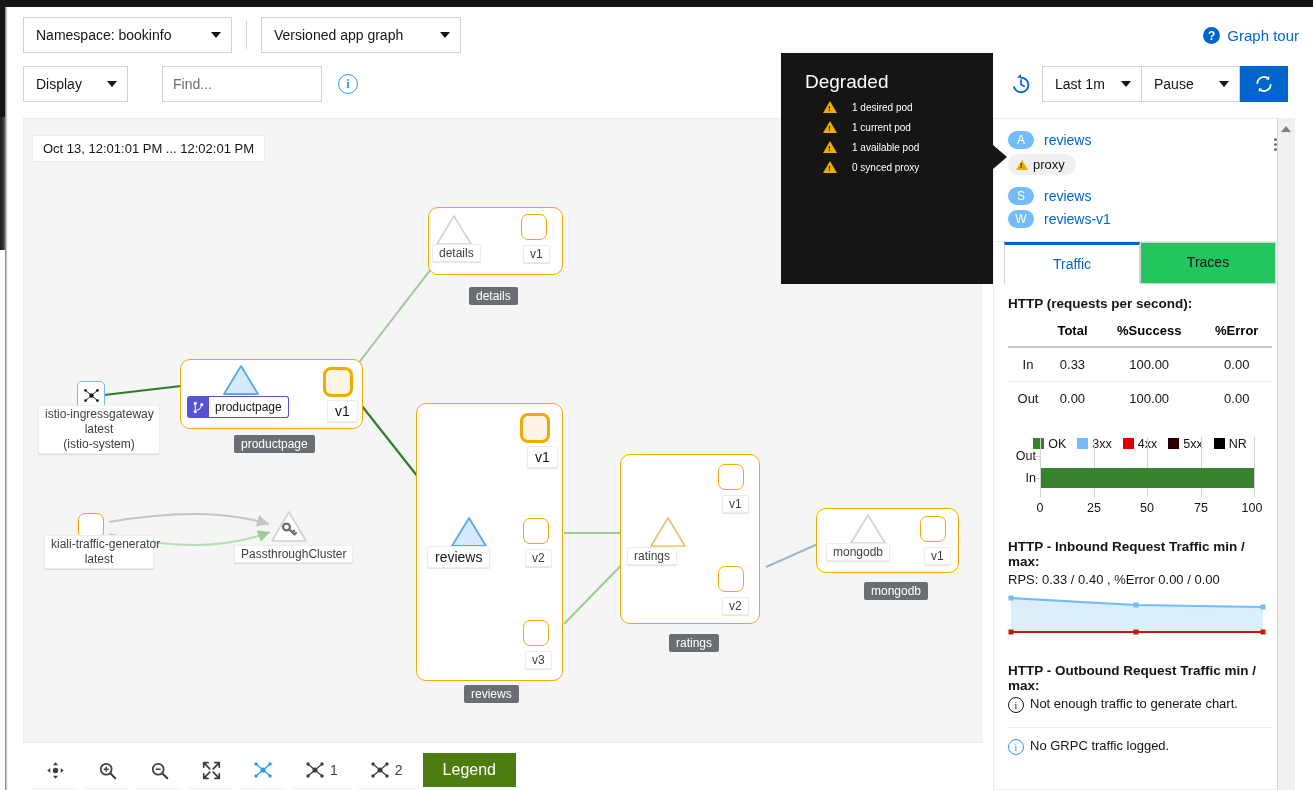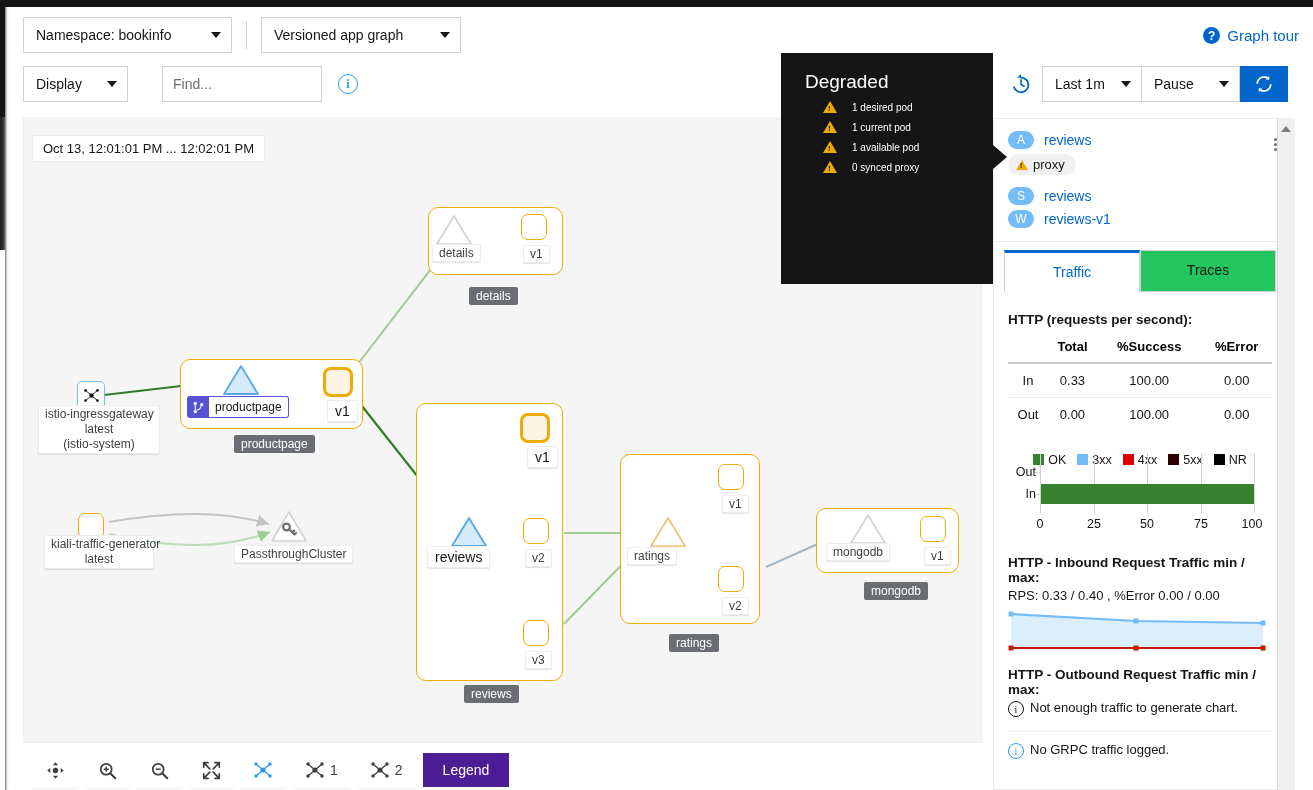--- a/index.html
+++ b/index.html
@@ -61,37 +61,37 @@
     display:flex;align-items:center;justify-content:center;}
 
   .vsbadge{position:absolute;display:flex;align-items:center;}
   .vsbadge .ico{width:22px;height:22px;background:#5752d1;border-radius:3px 0 0 3px;display:flex;align-items:center;justify-content:center;}
   .vsbadge .txt{border:1px solid #5752d1;border-left:none;background:#fff;font-size:12px;color:#151515;padding:2px 6px;border-radius:0 3px 3px 0;height:22px;box-sizing:border-box;display:flex;align-items:center;}
 
   
   .btoolbar{position:absolute;left:33px;top:752px;display:flex;align-items:center;gap:8px;}
   .tbtn{width:42px;height:34px;background:#fff;border:1px solid #fff;display:flex;align-items:center;justify-content:center;cursor:pointer;box-shadow:0 1px 1px rgba(0,0,0,.06);}
   .tbtn.wide{width:auto;padding:0 11px;gap:5px;font-size:14px;color:#3c3f42;}
-  .legend-btn{background:#4c1d95;color:#fff;border:none;height:34px;padding:0 20px;font-size:14px;cursor:pointer;}
+  .legend-btn{background:#4d7c0f;color:#fff;border:none;height:34px;padding:0 20px;font-size:16px;cursor:pointer;}
 
   
   .sidepanel{position:absolute;left:993px;top:118px;width:294px;height:672px;background:#fff;border:1px solid #ededed;box-sizing:border-box;}
   .sp-scroll{position:absolute;left:1277px;top:118px;width:17px;height:672px;background:#f0f0f0;border-left:1px solid #d9d9d9;}
   .sp-up{position:absolute;left:1281px;top:126px;width:0;height:0;border-left:5px solid transparent;border-right:5px solid transparent;border-bottom:6px solid #7d7d7d;}
 
   .sp-head{padding:12px 14px 10px 14px;border-bottom:1px solid #ededed;}
   .chipline{display:flex;align-items:center;gap:10px;margin-bottom:3px;}
   .badge{width:26px;height:18px;border-radius:9px;background:#73bcf7;color:#fff;font-size:12px;
     display:flex;align-items:center;justify-content:center;}
   .lnk{color:#0066cc;font-size:14px;cursor:pointer;}
   .kebab{position:absolute;right:36px;top:138px;display:flex;flex-direction:column;gap:2px;cursor:pointer;}
   .kebab i{width:3px;height:3px;background:#6a6e73;border-radius:50%;display:block;}
   .healthchip{display:inline-flex;align-items:center;gap:5px;background:#f0f0f0;border-radius:11px;padding:3px 11px 3px 8px;font-size:13px;color:#151515;}
 
-  .tabs{display:flex;border-bottom:1px solid #d2d2d2;margin:8px 10px;}
+  .tabs{display:flex;border-bottom:1px solid #d2d2d2;margin:0 10px;}
   .tab{flex:1;text-align:center;padding:11px 0;font-size:14px;color:#151515;cursor:pointer;box-sizing:border-box;}
   .tab.active{color:#06c;border-top:3px solid #06c;border-left:1px solid #d2d2d2;border-right:1px solid #d2d2d2;border-bottom:1px solid #fff;margin-bottom:-1px;background:#fff;}
   .tab.inactive{border:1px solid #d2d2d2;border-bottom:none;background:#22c55e;}
 
   .sp-body{padding:12px 14px 6px 14px;}
   .sec-title{font-size:13.5px;font-weight:bold;color:#151515;margin-bottom:8px;}
   table.tt{width:100%;border-collapse:collapse;font-size:13px;}
   table.tt th{font-weight:bold;padding:4px 0 8px 0;color:#000000;text-align:center;}
   table.tt td{padding:9px 0;text-align:center;color:#151515;border-top:1px solid #ededed;}
   table.tt tr.hrow th{border-bottom:2px solid #c9c9c9;}
@@ -493,21 +493,21 @@
         <rect x="0.5" y="2.5" width="5" height="5" fill="#73bcf7"></rect>
         <rect x="125.5" y="9.5" width="5" height="5" fill="#73bcf7"></rect>
         <rect x="252.5" y="11.5" width="5" height="5" fill="#73bcf7"></rect>
         <path d="M3,39 L255,39" fill="none" stroke="#c9190b" stroke-width="2"></path>
         <rect x="0.5" y="36.5" width="5" height="5" fill="#c9190b"></rect>
         <rect x="125.5" y="36.5" width="5" height="5" fill="#c9190b"></rect>
         <rect x="252.5" y="36.5" width="5" height="5" fill="#c9190b"></rect>
       </svg>
     </div>
 
-    <div class="spark-title" style="margin-top:12px">HTTP - Outbound Request Traffic min / max:</div>
+    <div class="spark-title" style="margin-top:24px">HTTP - Outbound Request Traffic min / max:</div>
     <div class="notice">
       <span class="ic-i">i</span>
       <span>Not enough traffic to generate chart.</span>
     </div>
 
     <div class="hr"></div>
 
     <div class="notice">
       <span class="ic-i blue">i</span>
       <span>No GRPC traffic logged.</span>

